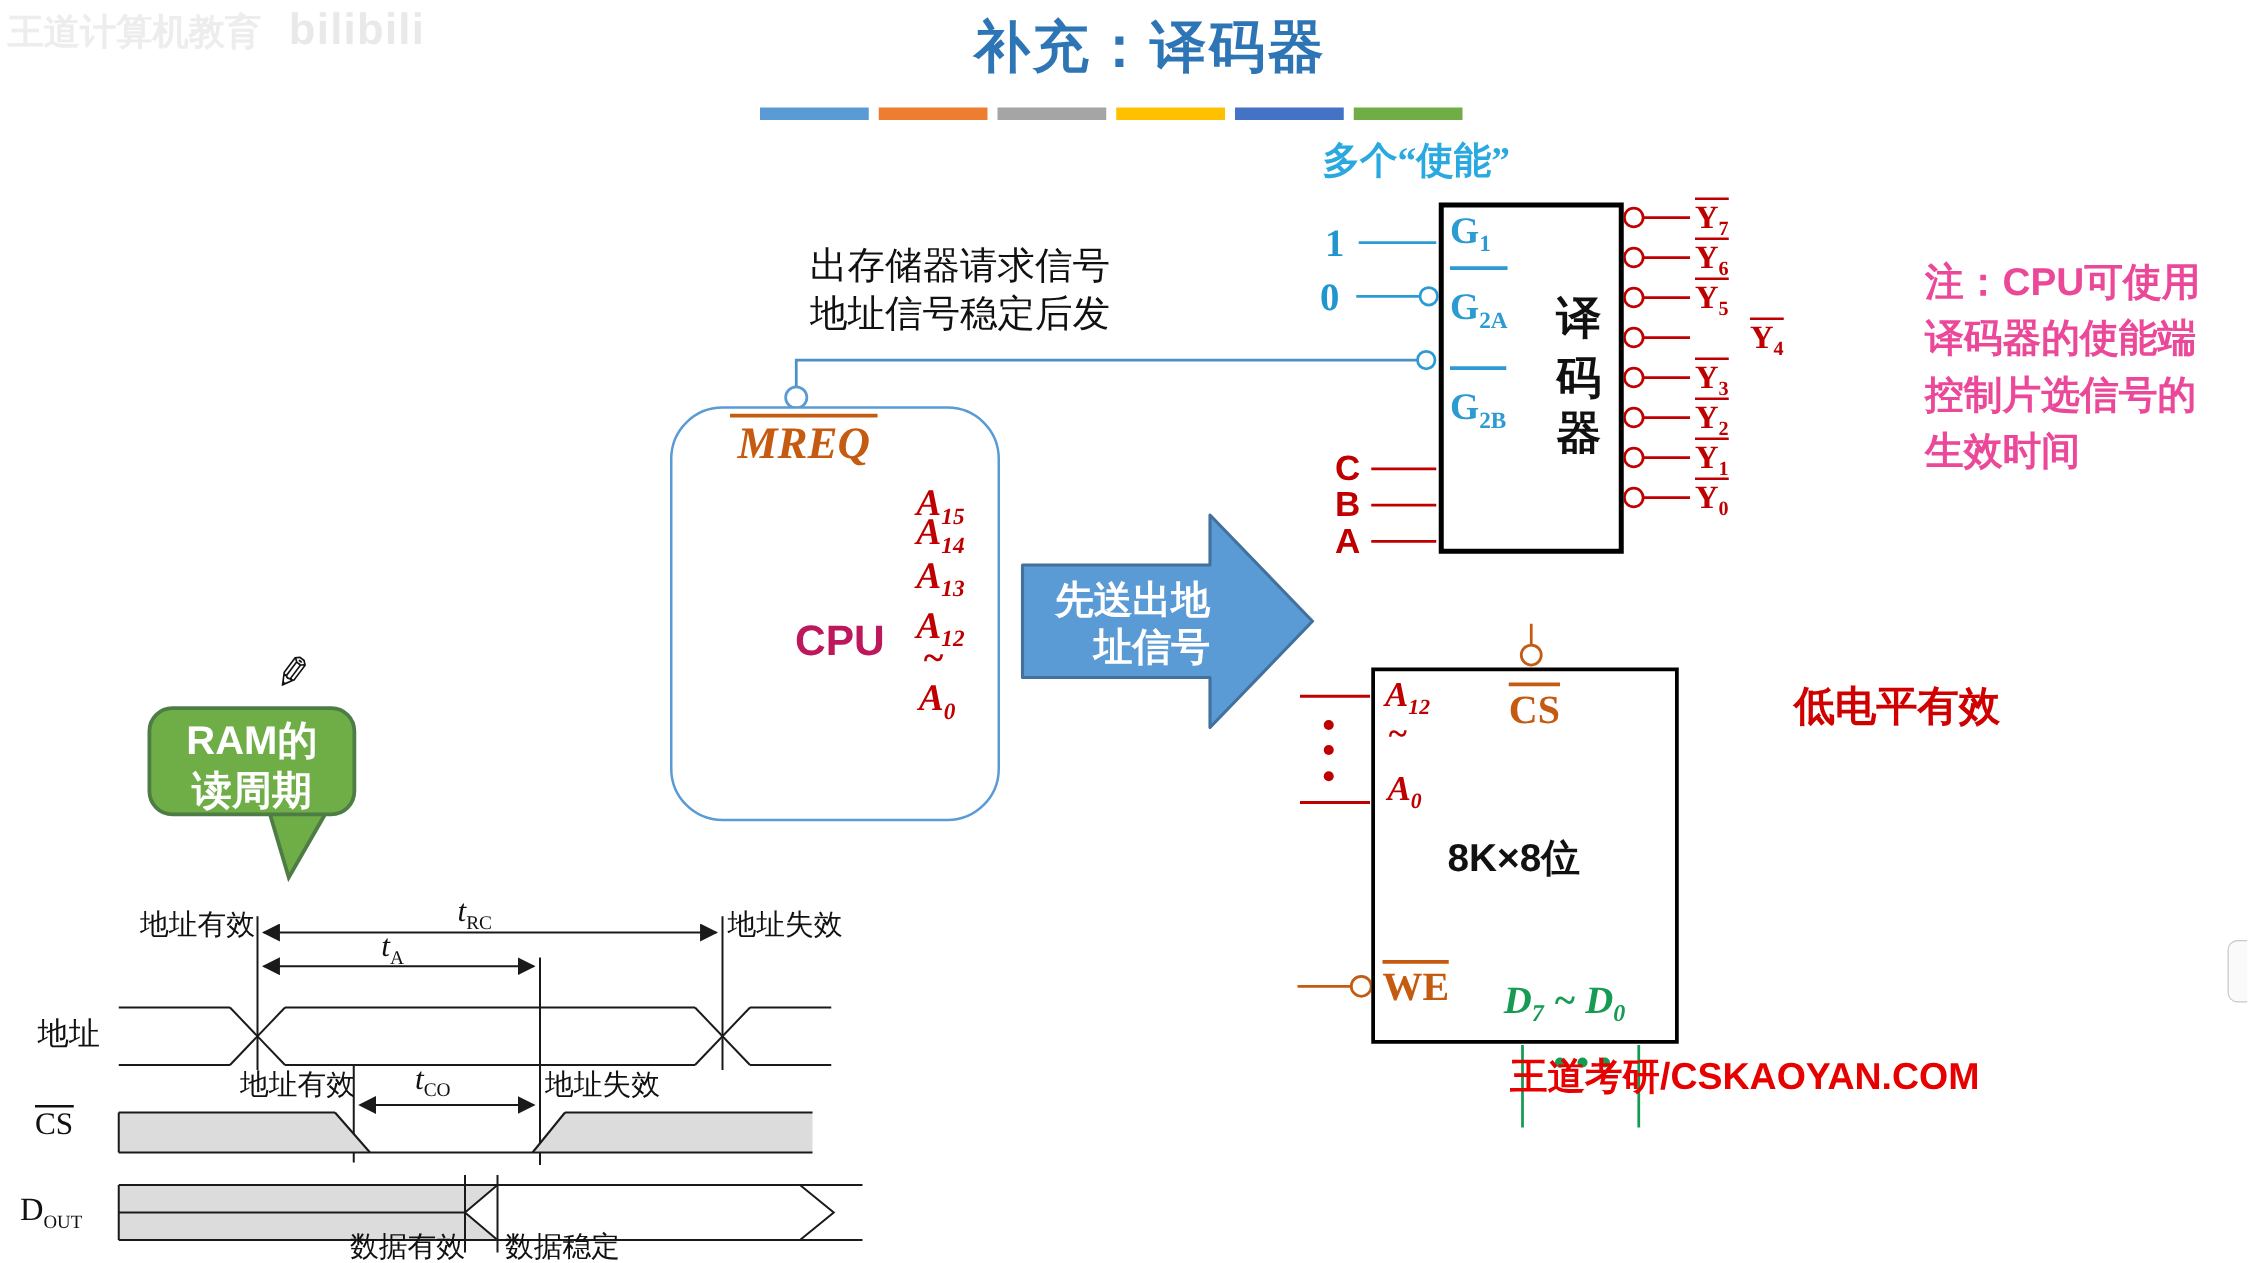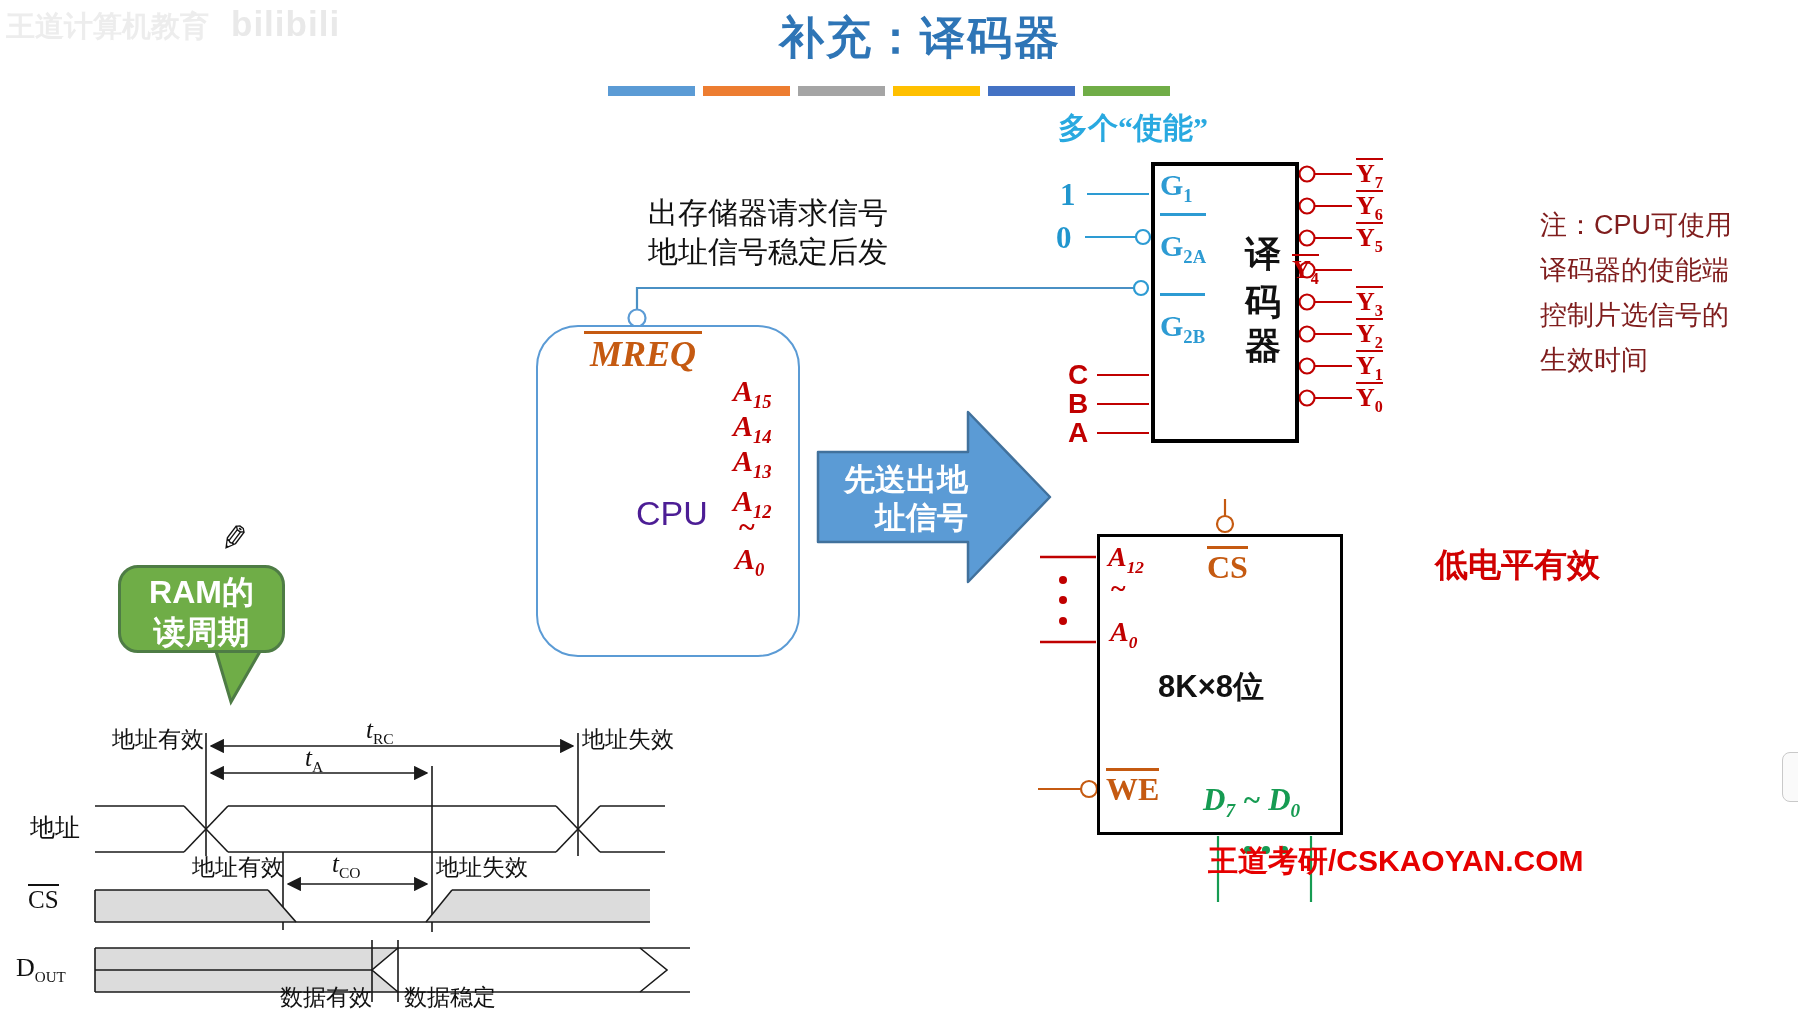--- a/index.html
+++ b/index.html
@@ -29,36 +29,36 @@
         line-height:1;border-top:2.5px solid #C00000;padding-top:1px;}
   sub{font-size:.62em;}
   
   .ann{left:648px;top:193px;font-size:30px;color:#111;line-height:39px;font-weight:500;}
   
   .cpu-box{left:536px;top:325px;width:264px;height:332px;border:2.5px solid #5B9BD5;
            border-radius:42px;background:#fff;box-sizing:border-box;}
   .mreq{left:584px;top:331px;color:#C55A11;font-family:"Liberation Serif",serif;
         font-style:italic;font-weight:bold;font-size:36px;border-top:3.5px solid #C55A11;
         padding:2px 6px 0 6px;line-height:1;}
-  .cpulab{left:636px;top:494px;font-size:34px;font-weight:400;color:#4c1d95;}
+  .cpulab{left:636px;top:494px;font-size:34px;font-weight:700;color:#be185d;}
   .mi{font-family:"Liberation Serif",serif;font-style:italic;font-weight:bold;}
   .acol{color:#C00000;font-size:30px;line-height:1;}
   
   .arrtxt{color:#fff;font-weight:bold;font-size:31px;line-height:1;}
   
   .mem-box{left:1097px;top:534px;width:246px;height:301px;border:3px solid #000;
            box-sizing:border-box;background:#fff;}
   .brown{color:#C55A11;}
   .cswe{font-family:"Liberation Serif",serif;font-weight:bold;font-size:32px;line-height:1;
         border-top:3.5px solid #C55A11;padding-top:2px;}
   .size8k{left:1158px;top:666px;font-size:31px;font-weight:bold;color:#111;}
   .dlab{color:#169B52;font-family:"Liberation Serif",serif;font-style:italic;
         font-weight:bold;font-size:31px;}
   
-  .note{left:1540px;top:203px;font-size:27px;color:#7f1d1d;line-height:45px;font-weight:400;}
+  .note{left:1540px;top:203px;font-size:31px;color:#ec4899;line-height:45px;font-weight:700;}
   .lowact{left:1435px;top:543px;font-size:33px;color:#D00000;font-weight:600;
           font-family:"Liberation Serif",serif;}
   .callout{left:118px;top:565px;width:167px;height:88px;background:#6FAD47;
            border:3px solid #4E7C45;border-radius:20px;box-sizing:border-box;
            text-align:center;color:#fff;font-weight:bold;font-size:32px;line-height:40px;
            padding-top:4px;}
   .pencil{left:220px;top:518px;font-size:34px;color:#111;transform:scaleX(-1) rotate(8deg);}
   
   .tl{font-family:"Liberation Serif",serif;font-size:23px;color:#111;line-height:1;text-align:right;}
   .tlab{font-family:"Liberation Serif",serif;font-size:25px;color:#111;}
@@ -225,35 +225,35 @@
   <div class="abs enval" style="left:1060px;top:177px">1</div>
   <div class="abs enval" style="left:1056px;top:220px">0</div>
 
   <div class="abs cba" style="left:1068px;top:361px">C</div>
   <div class="abs cba" style="left:1068px;top:390px">B</div>
   <div class="abs cba" style="left:1068px;top:419px">A</div>
 
   <div class="abs ylab" style="left:1356px;top:158px"><span>Y</span><sub>7</sub></div>
   <div class="abs ylab" style="left:1356px;top:190px"><span>Y</span><sub>6</sub></div>
   <div class="abs ylab" style="left:1356px;top:222px"><span>Y</span><sub>5</sub></div>
-  <div class="abs ylab" style="left:1292px;top:254px"><span>Y</span><sub>4</sub></div>
+  <div class="abs ylab" style="left:1400px;top:254px"><span>Y</span><sub>4</sub></div>
   <div class="abs ylab" style="left:1356px;top:286px"><span>Y</span><sub>3</sub></div>
   <div class="abs ylab" style="left:1356px;top:318px"><span>Y</span><sub>2</sub></div>
   <div class="abs ylab" style="left:1356px;top:350px"><span>Y</span><sub>1</sub></div>
   <div class="abs ylab" style="left:1356px;top:382px"><span>Y</span><sub>0</sub></div>
 
   <div class="abs ann">
     <div>出存储器请求信号</div>
     <div>地址信号稳定后发</div>
   </div>
 
   <div class="abs cpu-box"></div>
   <div class="abs mreq">MREQ</div>
   <div class="abs cpulab">CPU</div>
-  <div class="abs mi acol" style="left:733px;top:376px"><span>A</span><sub>15</sub></div>
+  <div class="abs mi acol" style="left:733px;top:388px"><span>A</span><sub>15</sub></div>
   <div class="abs mi acol" style="left:733px;top:411px"><span>A</span><sub>14</sub></div>
   <div class="abs mi acol" style="left:733px;top:446px"><span>A</span><sub>13</sub></div>
   <div class="abs mi acol" style="left:733px;top:486px"><span>A</span><sub>12</sub></div>
   <div class="abs mi acol" style="left:738px;top:512px">~</div>
   <div class="abs mi acol" style="left:735px;top:544px"><span>A</span><sub>0</sub></div>
 
   <div class="abs arrtxt" style="left:820px;top:464px;width:148px;text-align:right">先送出地</div>
   <div class="abs arrtxt" style="left:820px;top:502px;width:148px;text-align:right">址信号</div>
 
   <div class="abs mem-box"></div>

